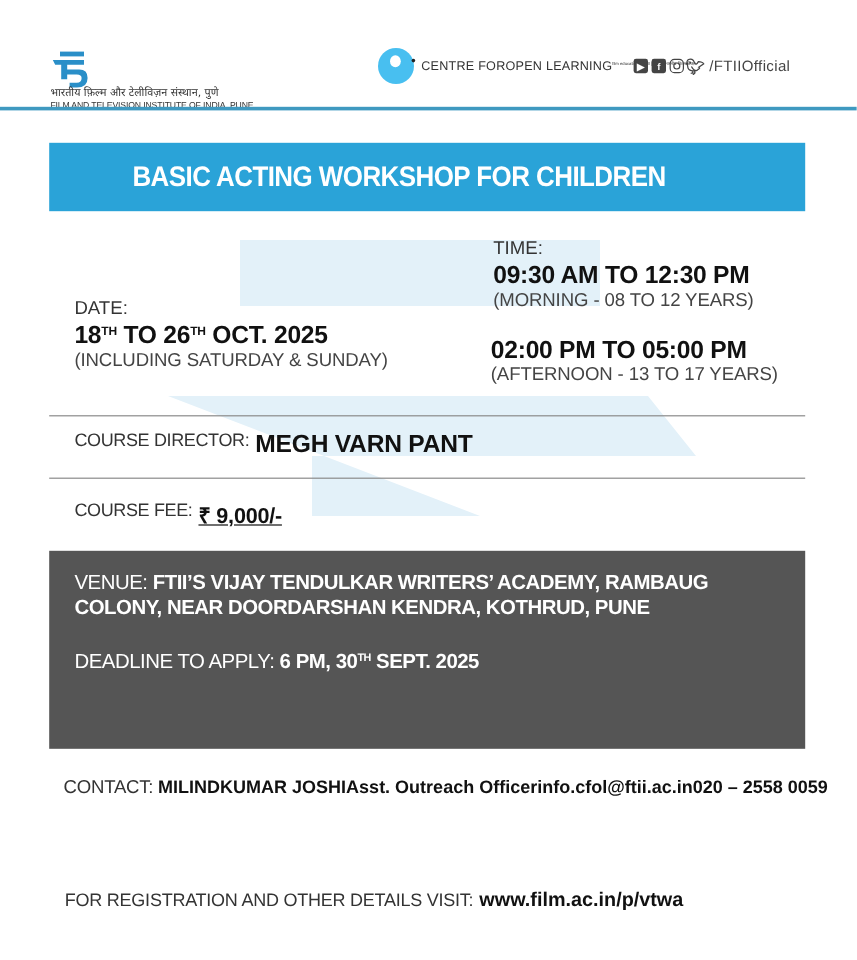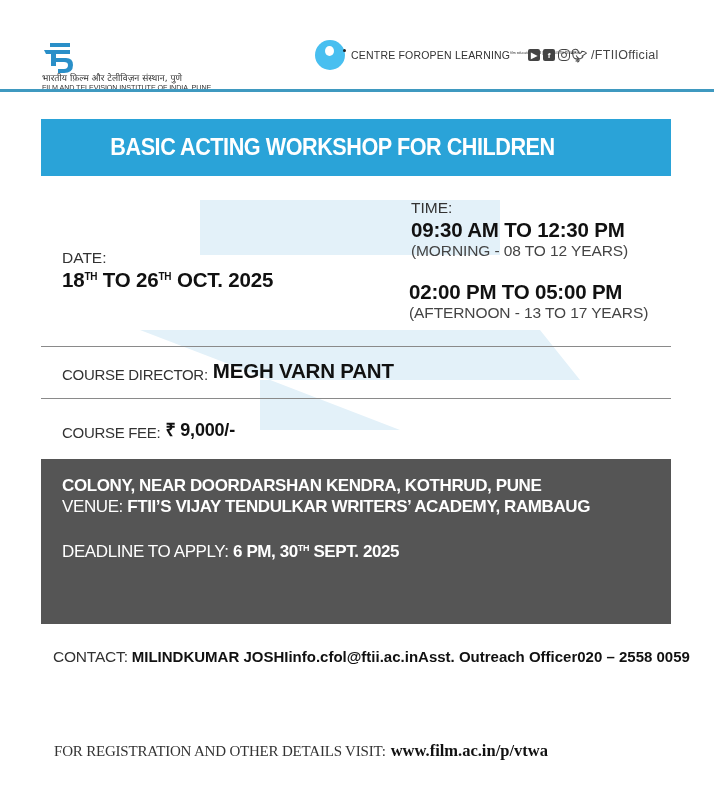--- a/index.html
+++ b/index.html
@@ -47,39 +47,39 @@
 
   .date-block { position: absolute; left: 62px; top: 213px; margin-top: 36px; }
   .date-block .big { margin-top: 2px; display: block; line-height: 1.1; }
   .time-block { position: absolute; left: 411px; top: 199px; }
   .time-block .big { display: block; line-height: 1.1; margin-top: 2px; }
   .time-slot2 { position: absolute; left: 409px; top: 281px; }
   .time-slot2 .big { display: block; line-height: 1.1; }
 
   .rule { position: absolute; left: 41px; width: 630px; height: 1px; background: #8a8a8a; }
 
-  .row { position: absolute; left: 62px; display: flex; align-items: flex-end; }
+  .row { position: absolute; left: 62px; display: flex; align-items: flex-start; }
   .row .label { margin-right: 5px; font-size: 15px; letter-spacing: -0.3px; }
   .director .big { font-size: 20.5px; }
-  .fee .big { font-size: 18px; }
+  .fee .big { font-size: 18px; text-decoration: underline; }
 
   
   .info-box { position: absolute; left: 41px; top: 459px; width: 630px; height: 165px; background: #555555; color: #fff; padding: 16px 0 0 21px; }
   .info-line { font-size: 17px; color: #fff; letter-spacing: -0.4px; line-height: 21px; }
   .info-line b { font-weight: bold; }
   .info-line sup { font-size: 9px; vertical-align: 6px; }
   .info-gap { height: 24px; }
 
   
   .contact { position: absolute; left: 53px; top: 648px; display: flex; }
   .contact-label { font-size: 15.5px; color: #333; margin-right: 4px; letter-spacing: -0.2px; }
   .contact-lines { display: flex; }
   .contact-lines span { font-size: 15px; font-weight: bold; color: #111; line-height: 18.5px; }
 
-  .footer { position: absolute; left: 54px; top: 741px; display: flex; align-items: baseline; font-family: Liberation Serif, serif; }
+  .footer { position: absolute; left: 54px; top: 741px; display: flex; align-items: baseline; }
   .footer-label { font-size: 15px; color: #333; letter-spacing: -0.2px; margin-right: 5px; }
   .footer-link { font-size: 16.5px; font-weight: bold; color: #111; }
 </style>
 </head>
 <body>
 
 <div class="header">
   <div class="ftii-logo">
     <svg class="ftii-mark" viewBox="0 0 34 34">
       <path d="M2 10 L28 10 L28 14 L14 14 L14 18 L24 18 Q31 18 31 25 Q31 33 22 33 L16 33 L16 29 L22 29 Q26 29 26 25 Q26 22 22 22 L14 22 L14 26 L9 26 L9 14 L4 14 Z" fill="#2a8fc8"></path>
@@ -121,20 +121,21 @@
 
 <div class="title-bar">
   <span class="title-text">BASIC ACTING WORKSHOP FOR CHILDREN</span>
 </div>
 
 <div class="content">
 
   <div class="date-block">
     <div class="label">DATE:</div>
     <span class="big"><span>18</span><sup>TH</sup> <span>TO</span> <span>26</span><sup>TH</sup> <span>OCT. 2025</span></span>
+    <div class="sub">(INCLUDING SATURDAY &amp; SUNDAY)</div>
   </div>
 
   <div class="time-block">
     <div class="label">TIME:</div>
     <span class="big">09:30 AM TO 12:30 PM</span>
     <div class="sub">(MORNING - 08 TO 12 YEARS)</div>
   </div>
   <div class="time-slot2">
     <span class="big">02:00 PM TO 05:00 PM</span>
     <div class="sub">(AFTERNOON - 13 TO 17 YEARS)</div>
@@ -148,33 +149,33 @@
   </div>
 
   <div class="rule" style="top:398px;"></div>
 
   <div class="row fee" style="top:417px;">
     <span class="label">COURSE FEE:</span>
     <span class="big">₹ 9,000/-</span>
   </div>
 
   <div class="info-box">
+    <div class="info-line"><span>VENUE:</span> <b>FTII’S VIJAY TENDULKAR WRITERS’ ACADEMY, RAMBAUG</b></div>
     <div class="info-line"><b>COLONY, NEAR DOORDARSHAN KENDRA, KOTHRUD, PUNE</b></div>
-    <div class="info-line"><span>VENUE:</span> <b>FTII’S VIJAY TENDULKAR WRITERS’ ACADEMY, RAMBAUG</b></div>
     <div class="info-gap"></div>
     <div class="info-line"><span>DEADLINE TO APPLY:</span> <b><span>6 PM, 30</span><sup>TH</sup> <span>SEPT. 2025</span></b></div>
     <div class="info-gap"></div>
   </div>
 
   <div class="contact">
     <span class="contact-label">CONTACT:</span>
     <div class="contact-lines">
       <span>MILINDKUMAR JOSHI</span>
+      <span>Asst. Outreach Officer</span>
       <span>info.cfol@ftii.ac.in</span>
-      <span>Asst. Outreach Officer</span>
       <span>020 – 2558 0059</span>
     </div>
   </div>
 
   <div class="footer">
     <span class="footer-label">FOR REGISTRATION AND OTHER DETAILS VISIT:</span>
     <span class="footer-link">www.film.ac.in/p/vtwa</span>
   </div>
 </div>
 

